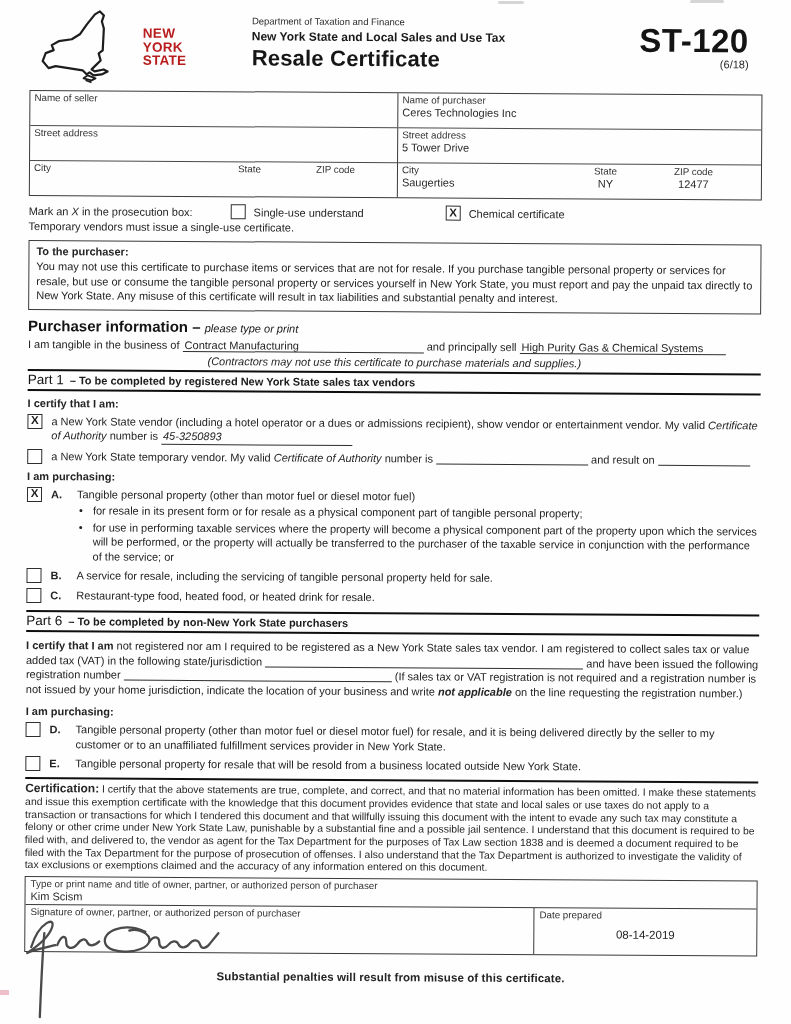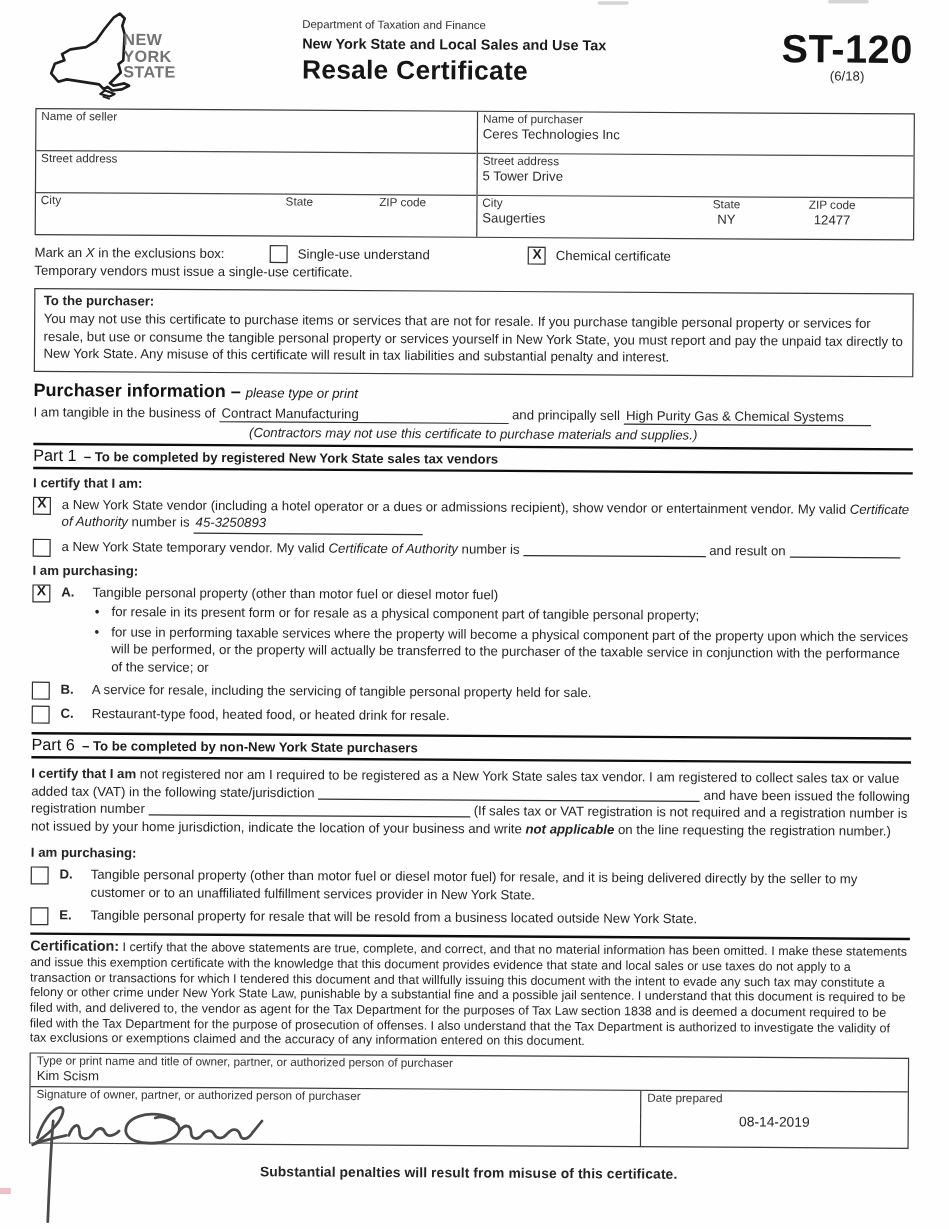--- a/index.html
+++ b/index.html
@@ -8,26 +8,26 @@
     font-family:"Liberation Sans",sans-serif;color:#242424;
     -webkit-font-smoothing:antialiased;
   }
   .page{position:relative;width:791px;height:1024px;background:#fefefe;overflow:hidden;}
   .sheet{position:absolute;left:30px;top:4px;width:733px;transform:rotate(0.35deg);transform-origin:top left;}
 
   
   .hdr{position:relative;height:82px;}
   .logo{position:absolute;left:2px;top:4px;width:160px;height:76px;}
   .logo svg{position:absolute;left:0;top:0;}
-  .logo-text{position:absolute;left:71px;top:18px;font-weight:bold;font-size:13.5px;line-height:1.0;letter-spacing:.3px;color:#737373;}
+  .logo-text{position:absolute;left:71px;top:18px;font-weight:bold;font-size:13.5px;line-height:1.0;letter-spacing:.3px;color:#b91c1c;padding-left:40px;}
   .hdr-center{position:absolute;left:222px;top:10px;width:360px;}
   .hdr-dept{font-size:9.5px;color:#2c2c2c;}
   .hdr-taxline{font-size:12px;font-weight:bold;margin-top:3px;color:#1a1a1a;}
   .hdr-title{font-size:22px;font-weight:bold;margin-top:2px;letter-spacing:.2px;color:#161616;}
-  .hdr-right{position:absolute;right:2px;top:16px;text-align:center;}
+  .hdr-right{position:absolute;right:14px;top:16px;text-align:right;}
   .form-no{font-size:33px;font-weight:bold;letter-spacing:.5px;color:#141414;line-height:1;}
   .form-rev{font-size:11px;margin-top:1px;color:#2a2a2a;}
 
   
   .party{display:flex;border:1.3px solid #3a3a3a;margin-top:4px;height:104px;}
   .party .col-l{width:367px;border-right:1.3px solid #3a3a3a;display:flex;flex-direction:column;}
   .party .col-r{flex:1;display:flex;flex-direction:column;}
   .pcell{position:relative;border-bottom:1px solid #4a4a4a;flex:1;padding:1px 4px;}
   .pcell:last-child{border-bottom:none;}
   .flabel{font-size:9.8px;color:#333;}
@@ -158,21 +158,21 @@
           </div>
           <div class="rsub-zip">
             <div class="flabel">ZIP code</div>
             <div class="fvalue">12477</div>
           </div>
         </div>
       </div>
     </div>
 
     <div class="markx">
-      <span><span>Mark an </span><i>X</i><span> in the exclusions box:</span></span>
+      <span><span>Mark an </span><i>X</i><span> in the prosecution box:</span></span>
       <span class="gap1"></span>
       <span class="cb"></span>
       <span>Single-use understand</span>
       <span class="gap2"></span>
       <span class="cb">X</span>
       <span>Chemical certificate</span>
     </div>
     <div class="temp-note">Temporary vendors must issue a single-use certificate.</div>
 
     <div class="tp-box">

